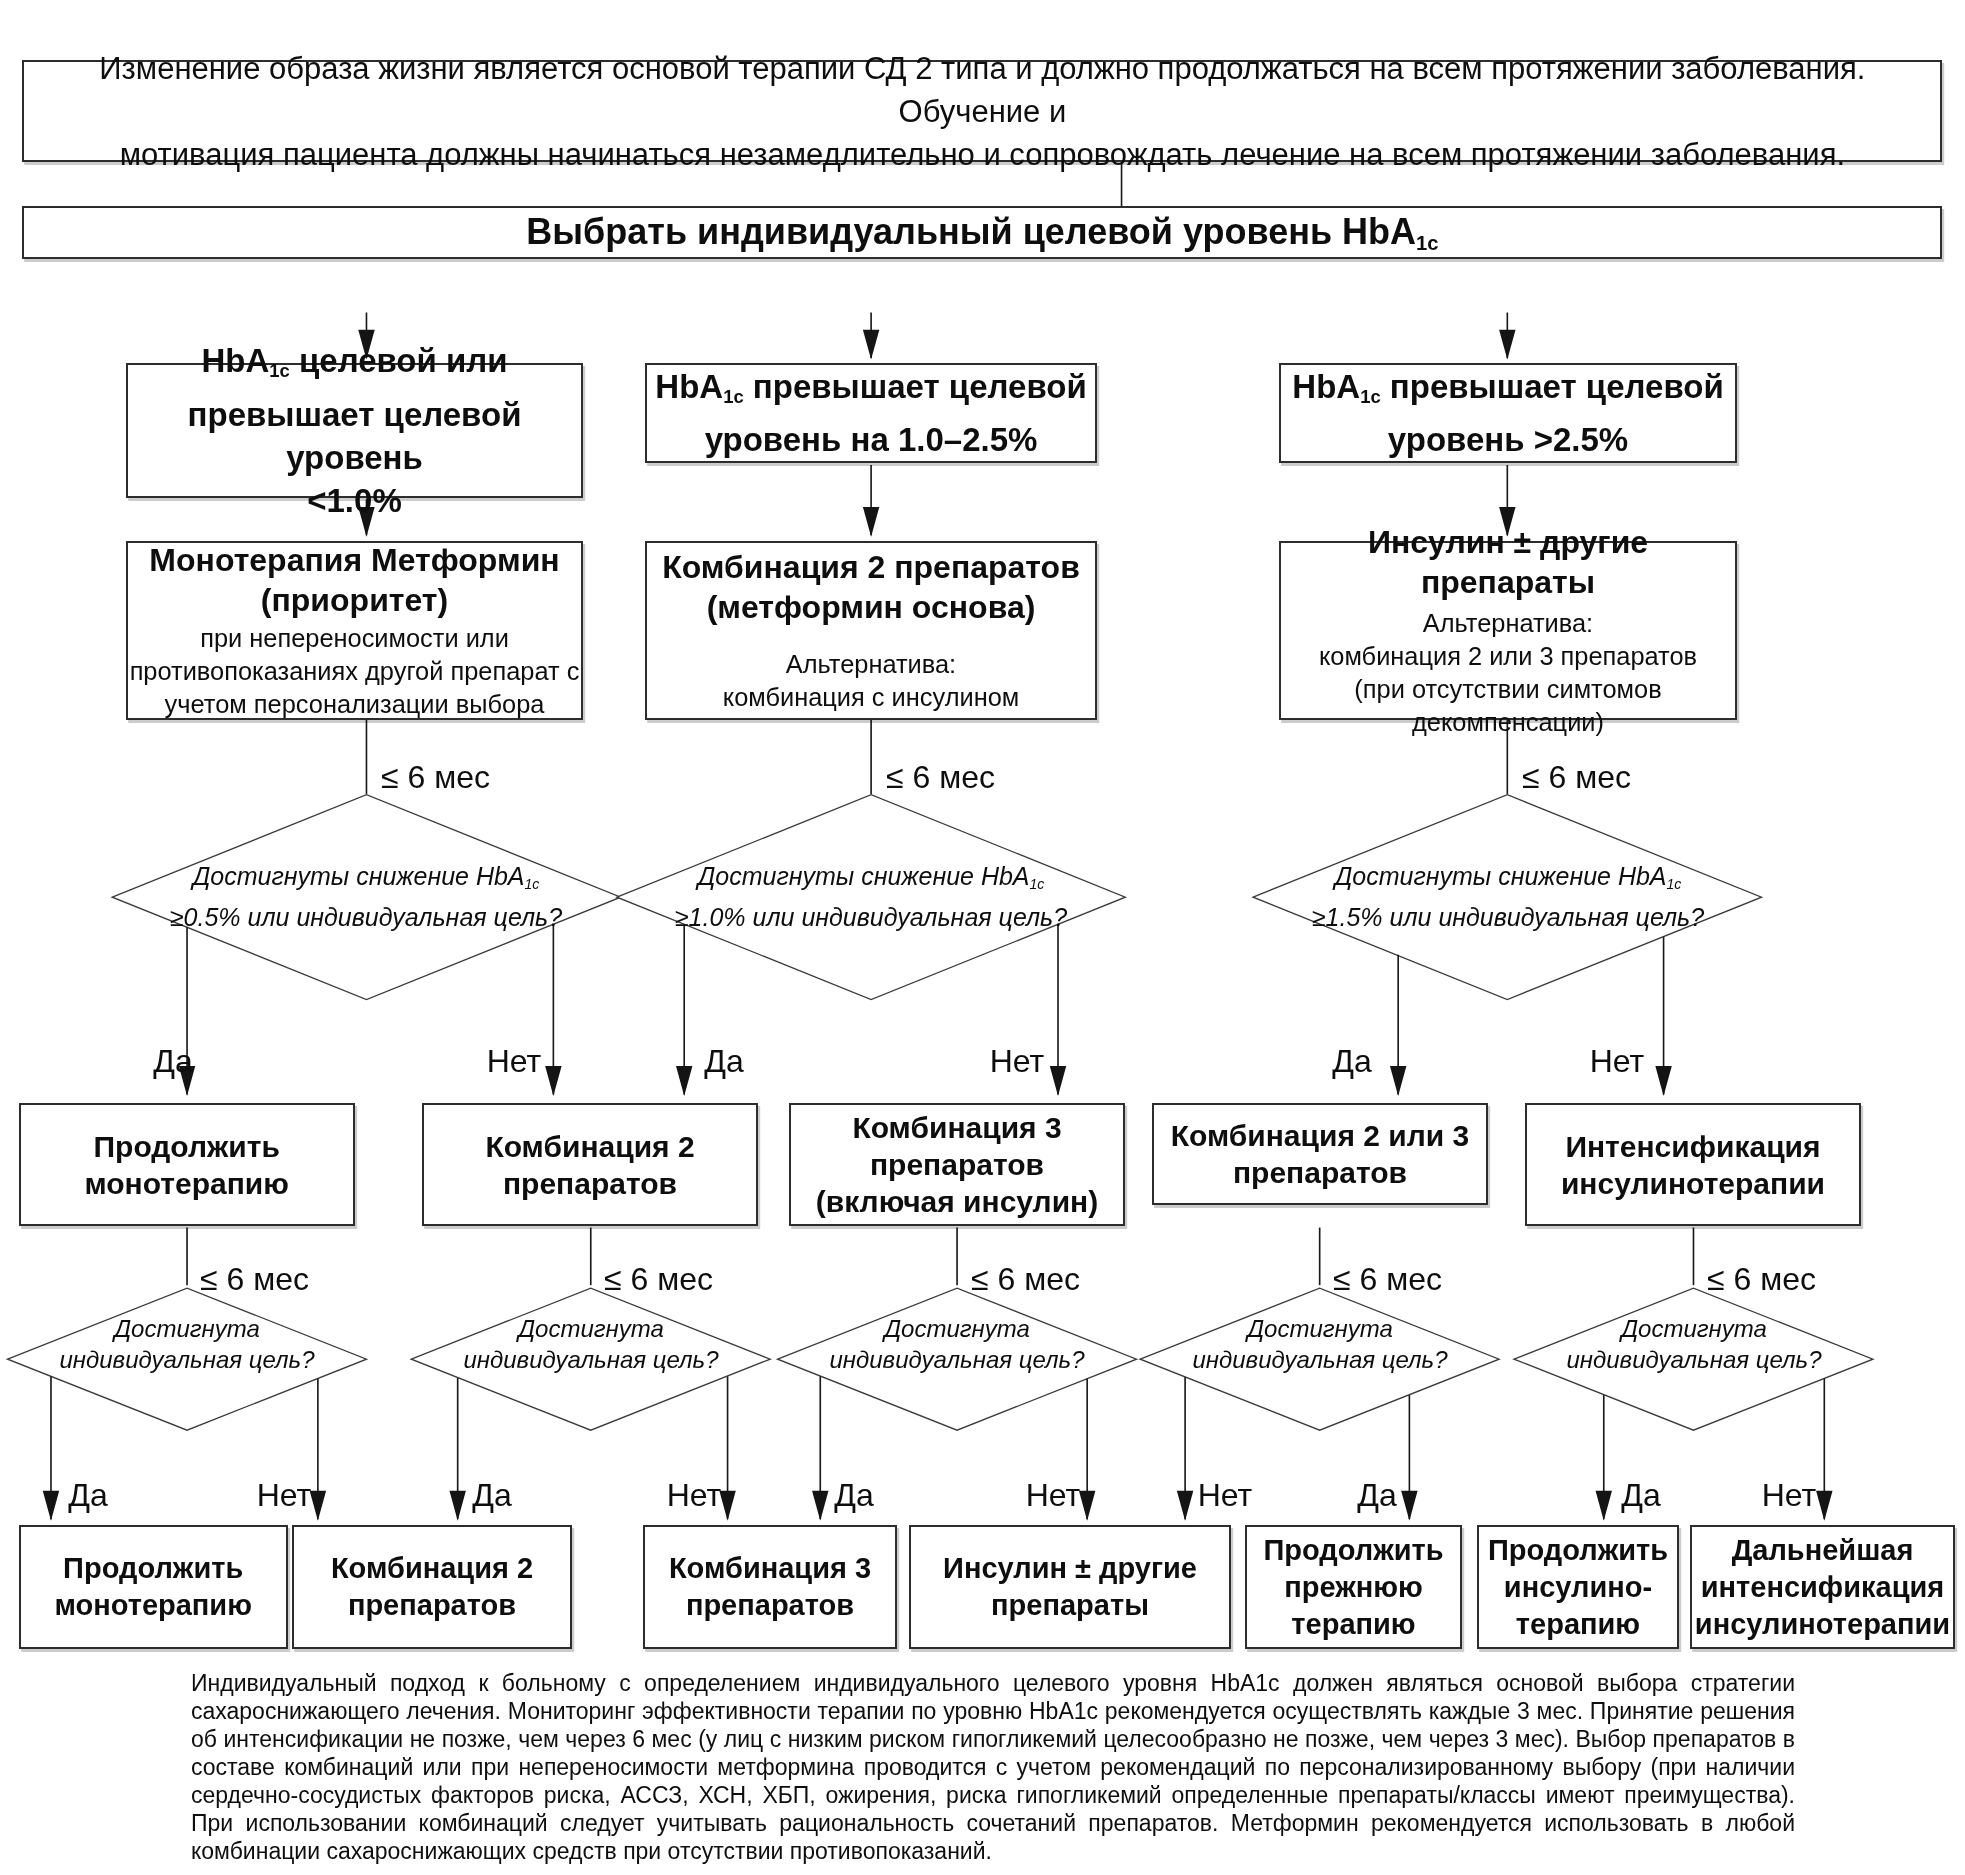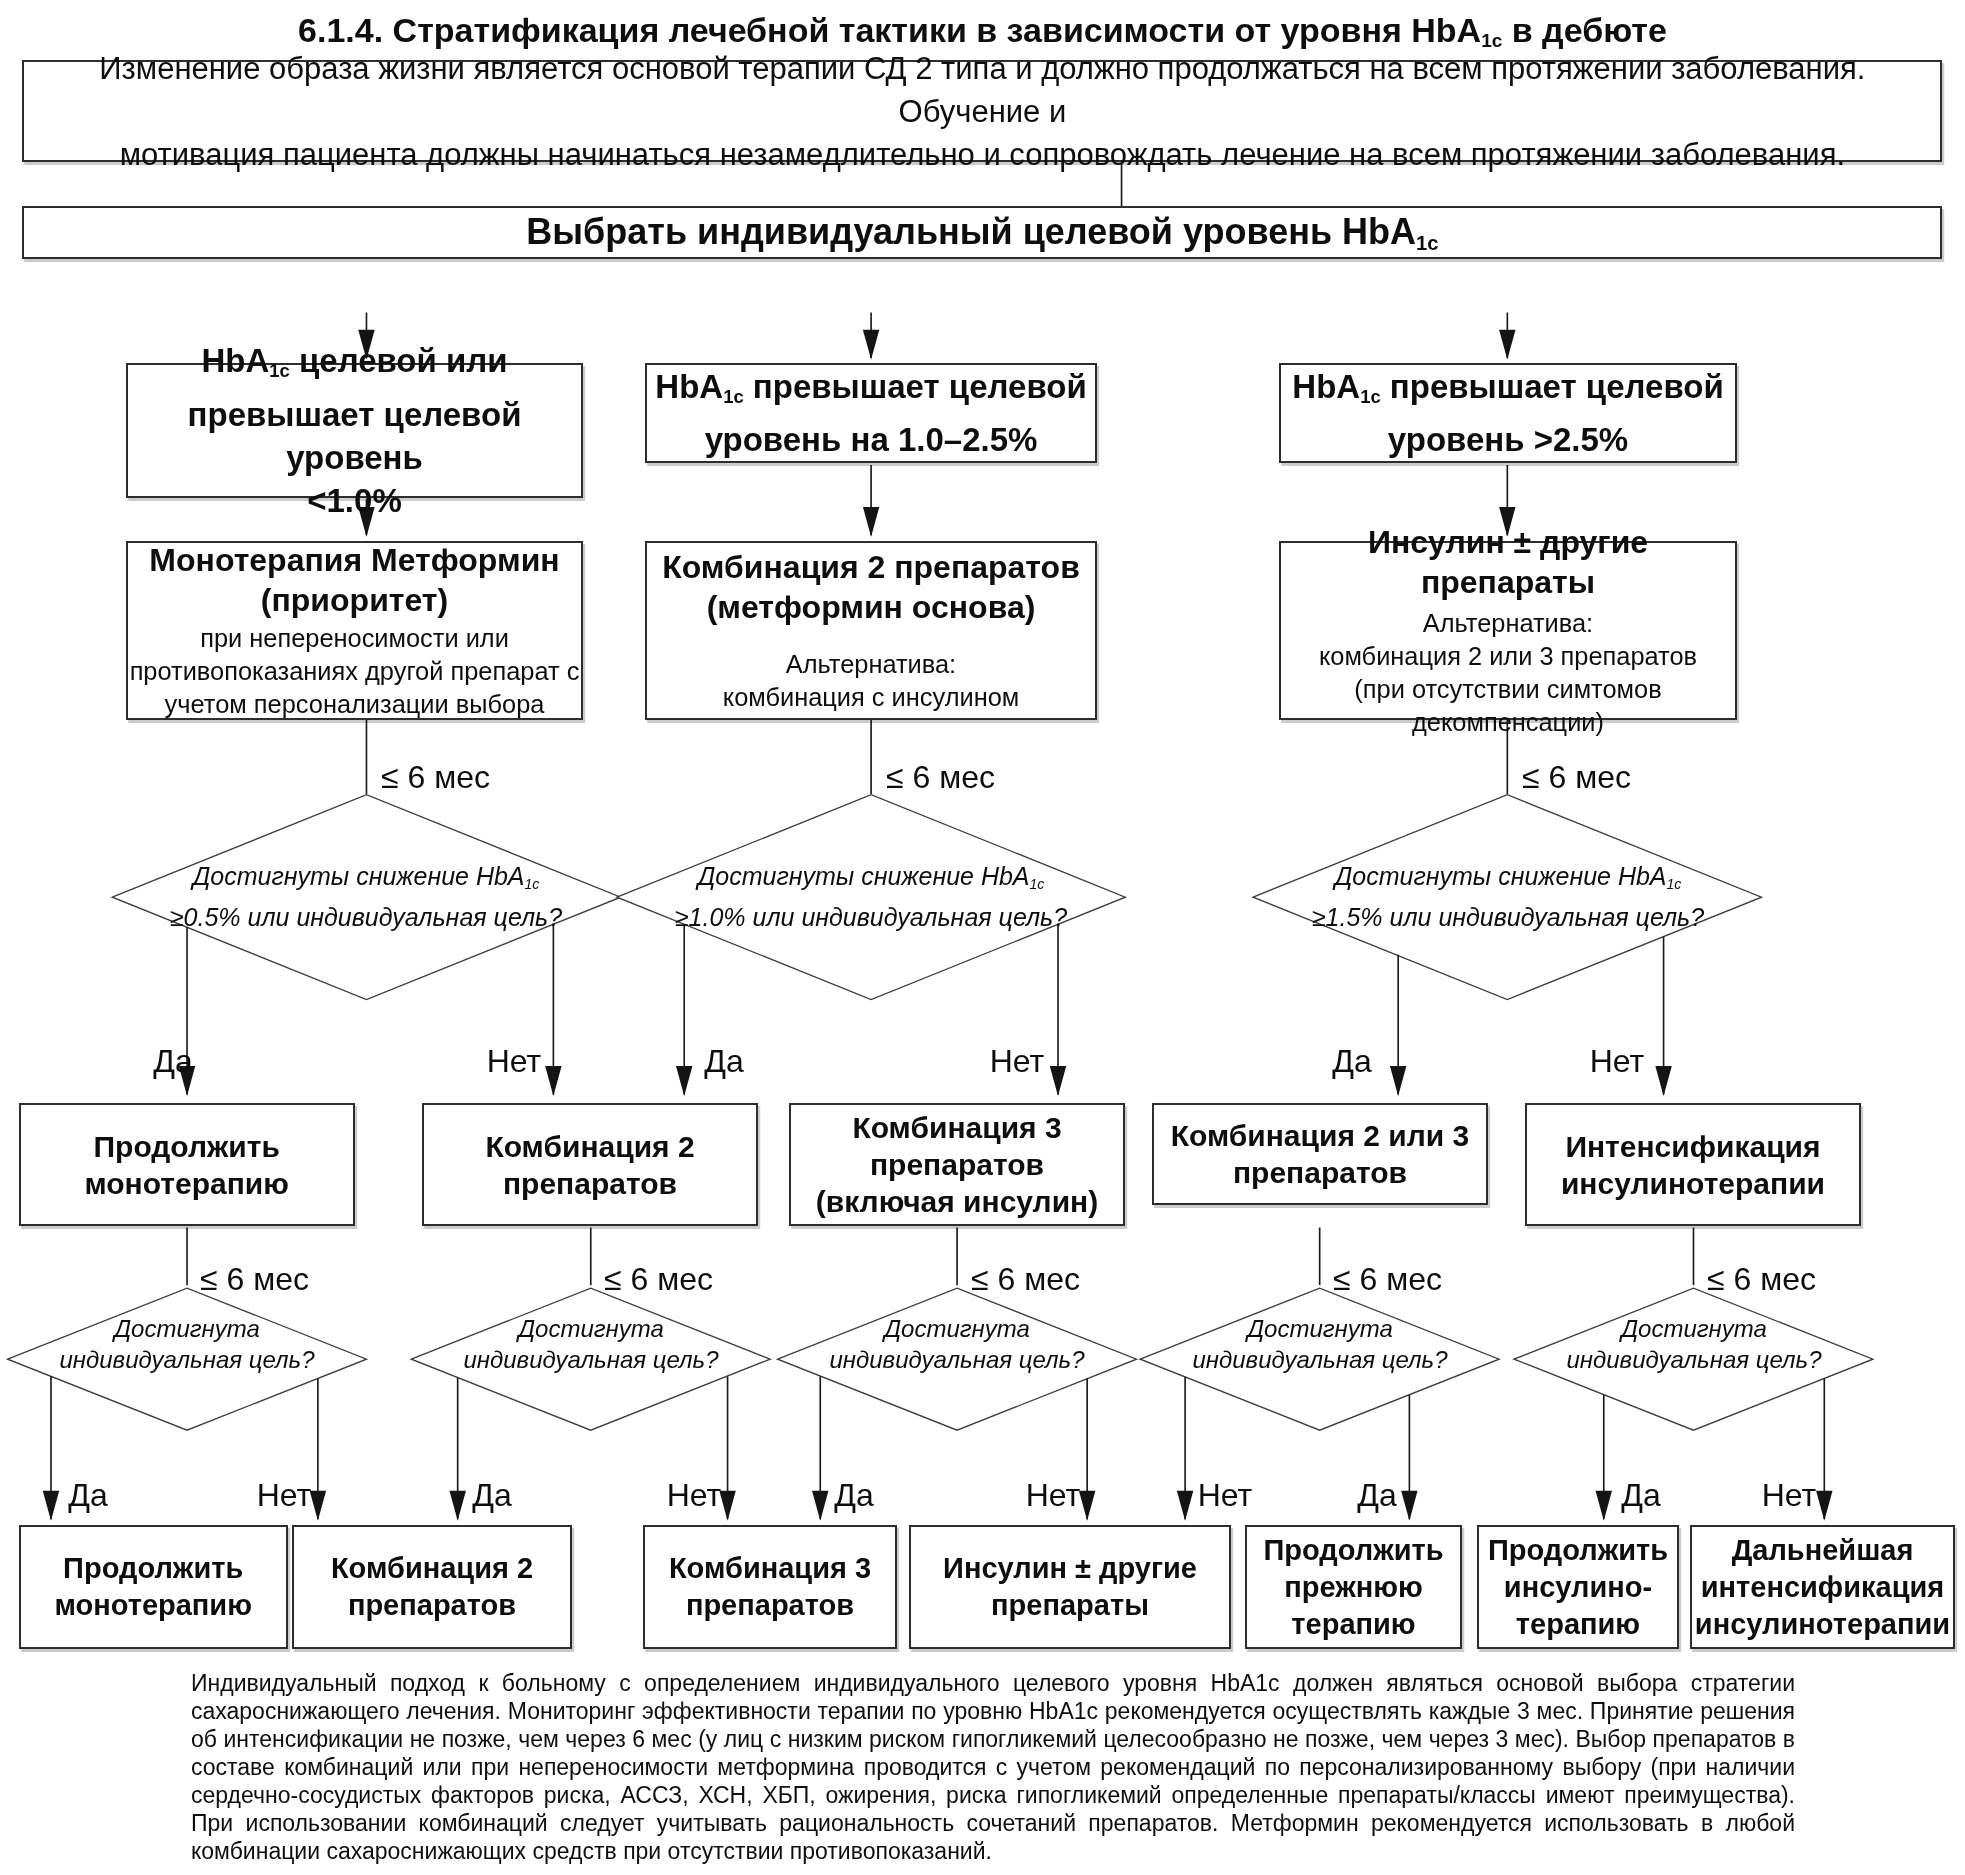--- a/index.html
+++ b/index.html
@@ -84,21 +84,20 @@
       <line x1="973" y1="1841" x2="973" y2="2032" marker-end="url(#ah)"></line>
       <line x1="1097" y1="1841" x2="1097" y2="2032" marker-end="url(#ah)"></line>
       <line x1="1454" y1="1844" x2="1454" y2="2032" marker-end="url(#ah)"></line>
       <line x1="1585" y1="1842" x2="1585" y2="2032" marker-end="url(#ah)"></line>
       <line x1="1885" y1="1866" x2="1885" y2="2032" marker-end="url(#ah)"></line>
       <line x1="2145" y1="1866" x2="2145" y2="2032" marker-end="url(#ah)"></line>
       <line x1="2440" y1="1844" x2="2440" y2="2032" marker-end="url(#ah)"></line>
     </g>
   </svg>
 
-  <div class="page-title"><span>6.1.4. Стратификация лечебной тактики в зависимости от уровня HbA</span><sub>1c</sub><span> в дебюте</span></div>
 
   <div class="box" style="left:22.4px;top:60px;width:1920px;height:102px;">
     <div class="intro-text pl">Изменение образа жизни является основой терапии СД 2 типа и должно продолжаться на всем протяжении заболевания. Обучение и
 мотивация пациента должны начинаться незамедлительно и сопровождать лечение на всем протяжении заболевания.</div>
   </div>
 
   <div class="box" style="left:22.4px;top:206px;width:1920px;height:53px;">
     <div class="target-text"><span>Выбрать индивидуальный целевой уровень HbA</span><sub>1c</sub></div>
   </div>
 

